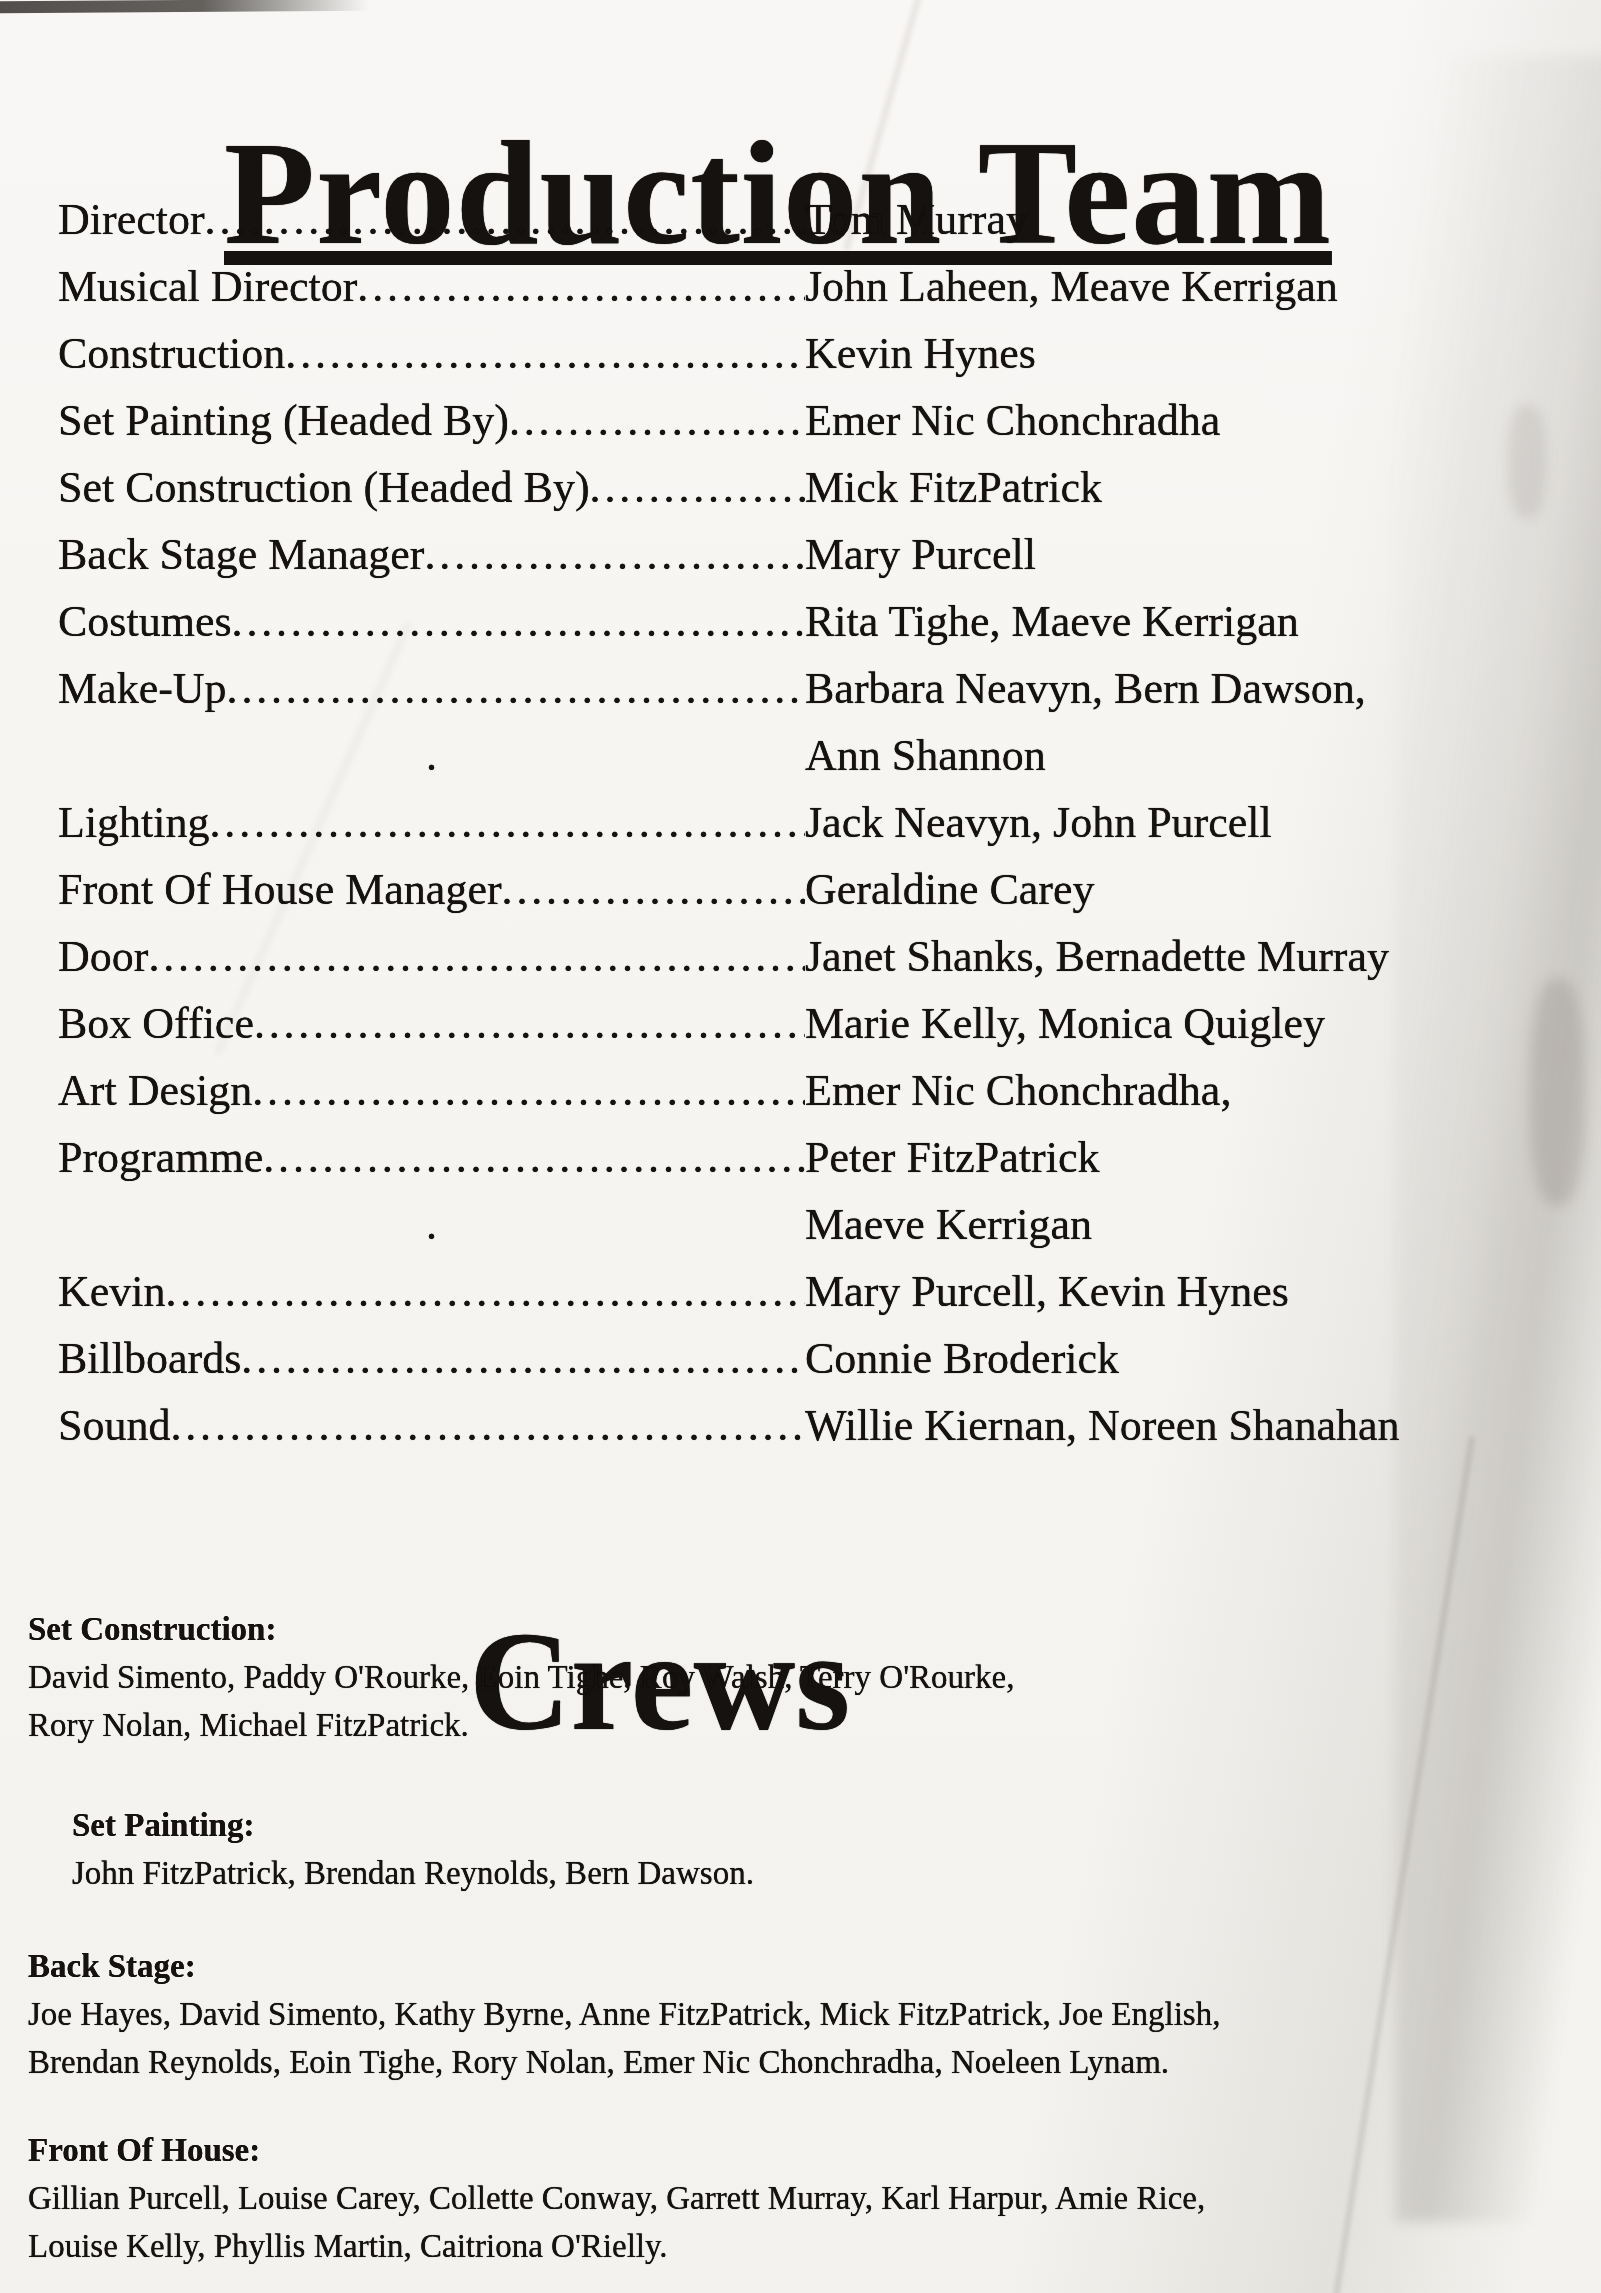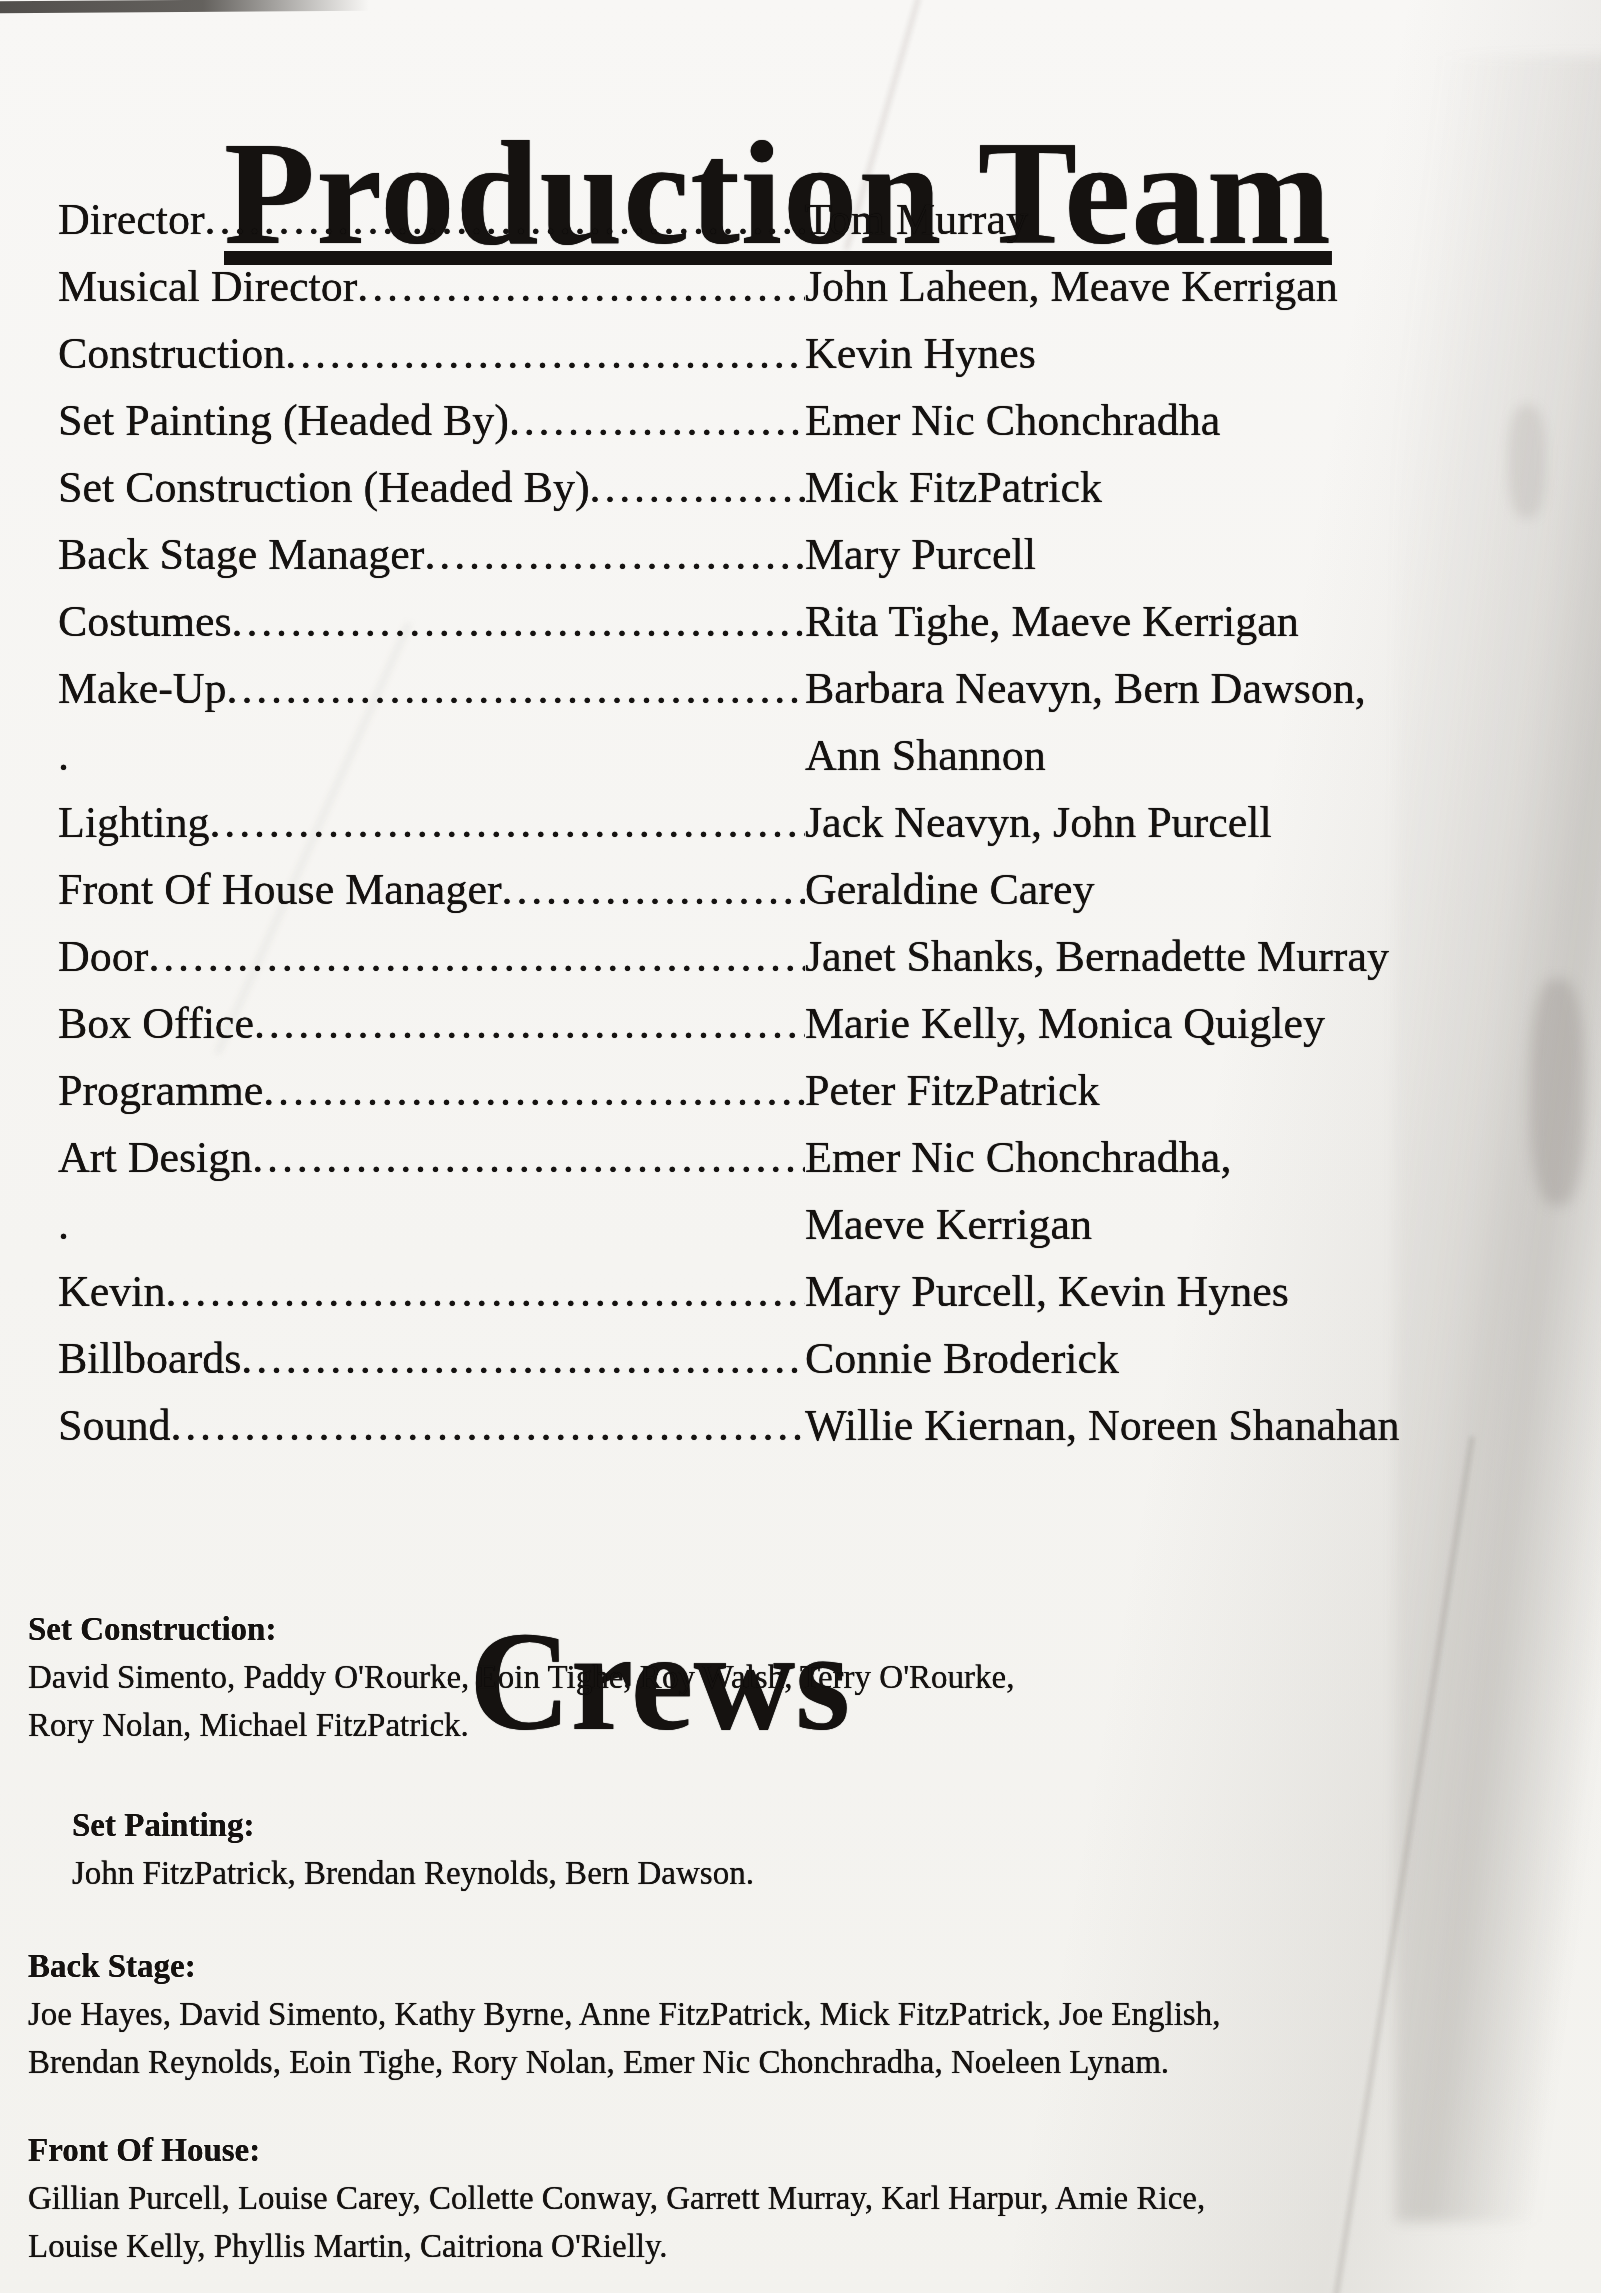--- a/index.html
+++ b/index.html
@@ -34,21 +34,21 @@
 
   .title{
     position:absolute;top:13px;left:224px;
     font-size:149px;line-height:1.08;letter-spacing:0.9px;
     white-space:nowrap;
     text-shadow:0 0 0.9px #000;
     text-decoration:underline;
   }
   .pt-list{position:absolute;top:186px;left:58px;right:34px;}
   .pt-row{display:flex;align-items:baseline;height:67px;font-size:44px;line-height:67px;white-space:nowrap;}
-  .pt-left{flex:0 0 747px;width:747px;display:flex;align-items:baseline;overflow:hidden;}
+  .pt-left{flex:0 0 747px;width:747px;display:flex;align-items:baseline;overflow:hidden;justify-content:center;}
   .pt-label{flex:0 0 auto;text-shadow:0 0 0.7px #000;}
   .pt-leader{flex:1 1 auto;overflow:hidden;height:67px;}
   .pt-leader::after{
     content:"..........................................................................";
     letter-spacing:3.8px;text-shadow:0 0 0.7px #000;
   }
   .pt-name{flex:0 0 auto;text-shadow:0 0 0.8px #000;}
 
   .crews-title{
     position:absolute;top:1490px;left:469px;
@@ -164,31 +164,31 @@
     </div>
     <div class="pt-row">
       <span class="pt-left">
           <span class="pt-label">Box Office</span>
           <span class="pt-leader"></span>
         </span>
       <span class="pt-name">Marie Kelly, Monica Quigley</span>
     </div>
     <div class="pt-row">
       <span class="pt-left">
+          <span class="pt-label">Art Design</span>
+          <span class="pt-leader"></span>
+        </span>
+      <span class="pt-name">Emer Nic Chonchradha,</span>
+    </div>
+    <div class="pt-row">
+      <span class="pt-left">
           <span class="pt-label">Programme</span>
           <span class="pt-leader"></span>
         </span>
       <span class="pt-name">Peter FitzPatrick</span>
-    </div>
-    <div class="pt-row">
-      <span class="pt-left">
-          <span class="pt-label">Art Design</span>
-          <span class="pt-leader"></span>
-        </span>
-      <span class="pt-name">Emer Nic Chonchradha,</span>
     </div>
     <div class="pt-row">
       <span class="pt-left">
           <span class="pt-label">.</span>
         </span>
       <span class="pt-name">Maeve Kerrigan</span>
     </div>
     <div class="pt-row">
       <span class="pt-left">
           <span class="pt-label">Kevin</span>

